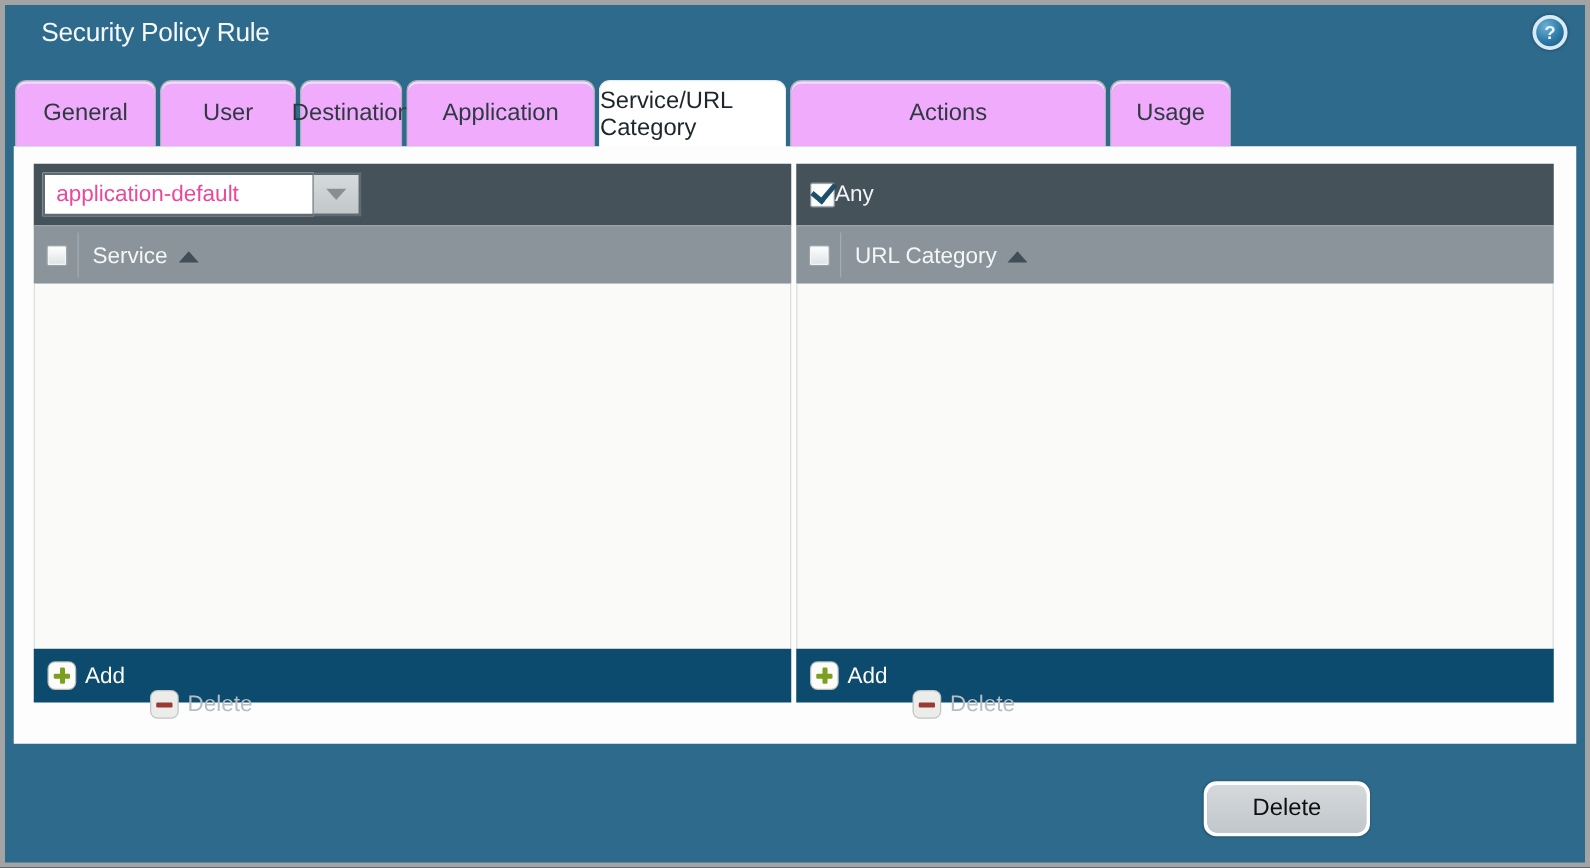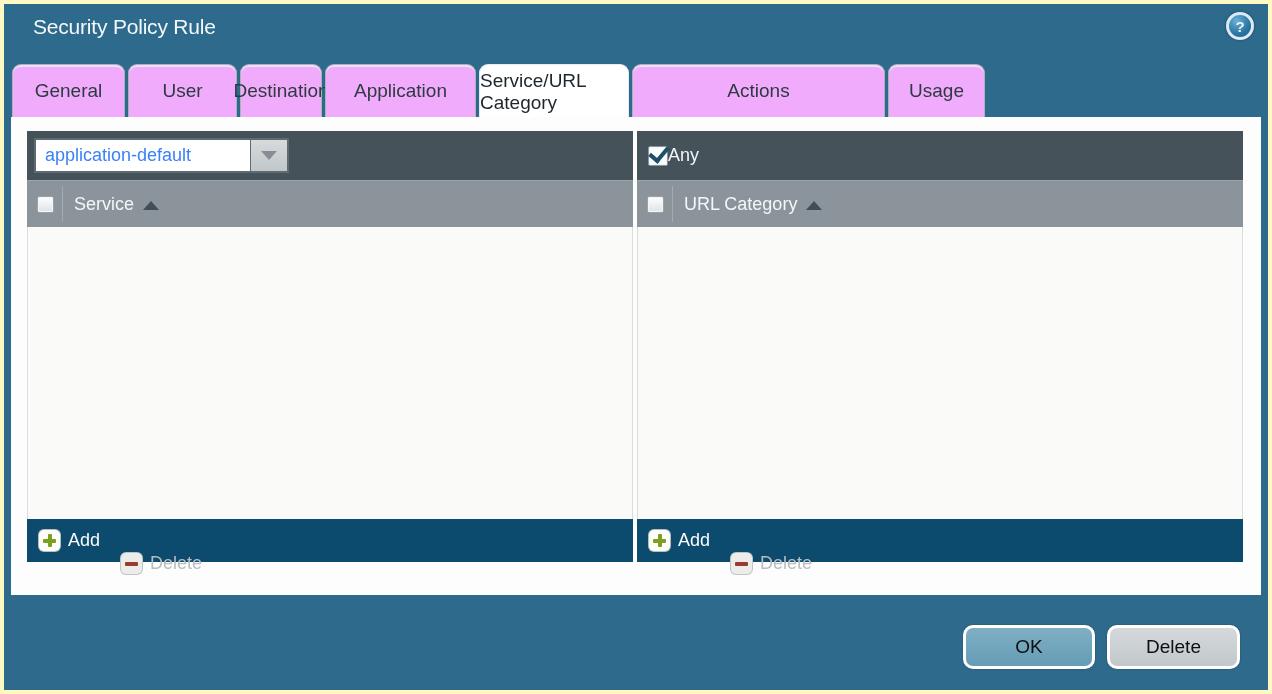--- a/index.html
+++ b/index.html
@@ -3,21 +3,21 @@
 <meta charset="utf-8">
 <style>
   * { margin:0; padding:0; box-sizing:border-box; }
   html,body { background:#0c1118; }
   body { font-family:"Liberation Sans", sans-serif; }
 
   .screen {
     position:relative;
     width:1272px; height:694px;
     background:#2e6a8c;
-    border:4px solid #fef9c3;
+    border:4px solid #a3a3a3;
     overflow:hidden;
   }
 
   
   .title {
     position:absolute; left:29px; top:11px;
     color:#f4f8fa; font-size:21px; font-weight:500; letter-spacing:-0.2px;
   }
   .help-icon {
     position:absolute; left:1222px; top:8px;
@@ -80,21 +80,21 @@
   .panel-toolbar {
     height:49px; background:#45525a; flex:0 0 auto;
     display:flex; align-items:center; padding:0 7px;
   }
 
   
   .combo { display:flex; height:35px; }
   .combo-input {
     width:217px; height:35px;
     border:2px solid #5f6b73; border-right:1px solid #5f6b73;
-    background:#ffffff; color:#3b82f6;
+    background:#ffffff; color:#ec4899;
     font-family:"Liberation Sans", sans-serif;
     font-size:18px; padding:0 9px; outline:none;
   }
   .combo-btn {
     width:38px; height:35px;
     border:2px solid #5f6b73; border-left:none;
     background:linear-gradient(#d6dadb,#c2c7c9);
     display:flex; align-items:center; justify-content:center;
     cursor:pointer;
   }
@@ -258,17 +258,16 @@
         <span class="tool-btn disabled">
           <span class="tool-icon minus"></span>
           <span class="tool-label">Delete</span>
         </span>
       </div>
     </section>
 
   </div>
 
   <div class="action-buttons">
-    <div class="btn btn-ok">OK</div>
     <div class="btn btn-cancel">Delete</div>
   </div>
 
 </div>
 
 </body></html>

